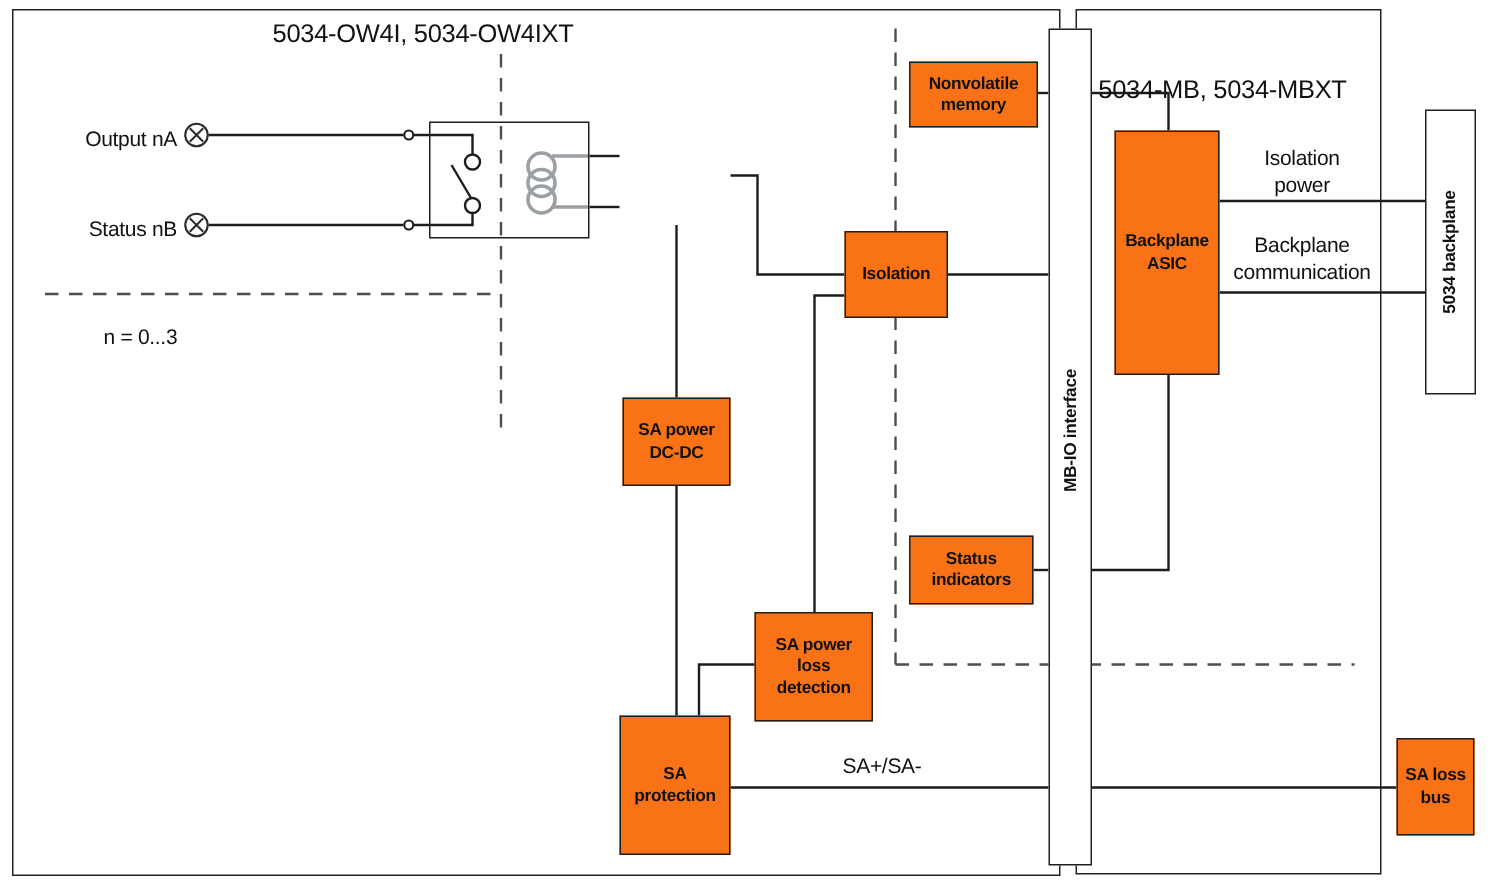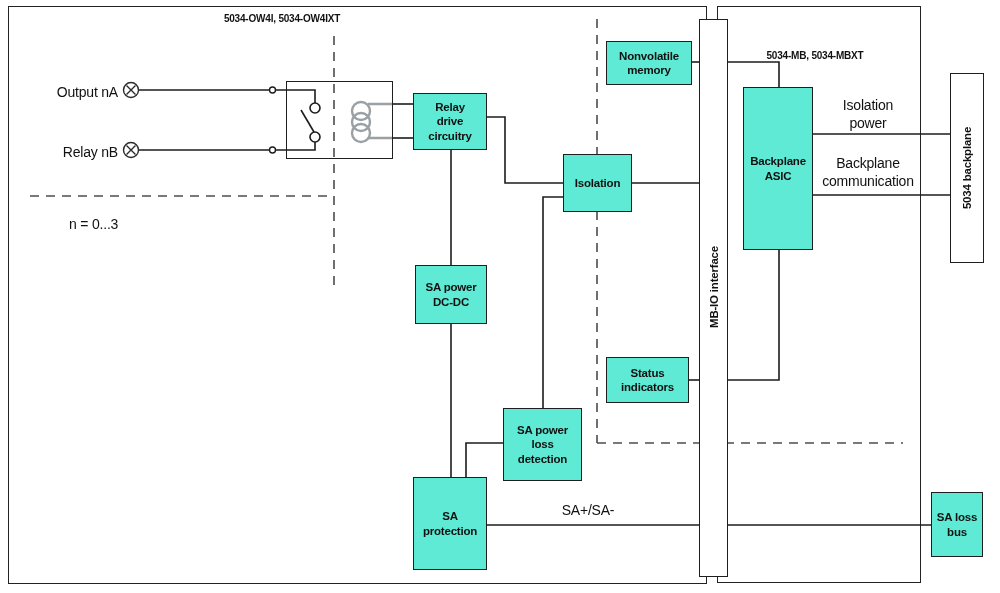--- a/index.html
+++ b/index.html
@@ -3,36 +3,36 @@
 <meta charset="utf-8">
 <style>
   html,body{margin:0;padding:0;background:#ffffff;}
   #canvas{
     position:relative;width:1000px;height:593px;background:#ffffff;overflow:hidden;
     font-family:"Liberation Sans",sans-serif;color:#111;
   }
   .abs{position:absolute;box-sizing:border-box;}
   .module-box{border:1.6px solid #232323;background:transparent;z-index:0;}
   .blk{
-    border:1.5px solid #1f1f1f;background:#5eead4;z-index:2;
+    border:1.5px solid #1f1f1f;background:#f97316;z-index:2;
     display:flex;align-items:center;justify-content:center;text-align:center;
     font-size:11.5px;font-weight:bold;letter-spacing:-0.2px;line-height:1.25;
   }
   .blk.transparent{background:transparent;}
   .vbar{
     border:1.5px solid #1f1f1f;background:#ffffff;z-index:2;
   }
   .vtext{
     position:absolute;left:50%;top:50%;
     transform:translate(-50%,-50%) rotate(-90deg);
     white-space:nowrap;font-size:11.5px;font-weight:bold;letter-spacing:-0.2px;
   }
   .title{
     position:absolute;transform:translateX(-50%);white-space:nowrap;z-index:4;
-    font-size:10px;font-weight:bold;letter-spacing:-0.2px;
+    font-size:17px;font-weight:normal;letter-spacing:-0.2px;
   }
   .lbl{
     position:absolute;z-index:4;font-size:14px;font-weight:normal;
     letter-spacing:-0.2px;line-height:1.3;white-space:nowrap;
   }
   .lbl.center{transform:translateX(-50%);text-align:center;}
   .lbl.right{text-align:right;}
   svg.layer{position:absolute;left:0;top:0;z-index:1;}
   .inner-pad{padding:2px 8px;}
 </style>
@@ -109,23 +109,20 @@
     <g stroke="#4d4d4d" stroke-width="1.6" fill="none" stroke-dasharray="9 7">
       <path d="M334 36 V290"></path>
       <path d="M30 196 H334"></path>
       <path d="M597 19 V443"></path>
       <path d="M597 443 H903"></path>
     </g>
   </svg>
 
   <div class="abs blk transparent" style="left:286px;top:81px;width:107px;height:78px;"></div>
 
-  <div class="abs blk" style="left:413px;top:93px;width:74px;height:57px;">
-    <span class="inner-pad">Relay drive circuitry</span>
-  </div>
 
   <div class="abs blk" style="left:563px;top:154px;width:69px;height:58px;">
     <span>Isolation</span>
   </div>
 
   <div class="abs blk" style="left:415px;top:265px;width:72px;height:59px;">
     <span style="width:58px;">SA power DC-DC</span>
   </div>
 
   <div class="abs blk" style="left:503px;top:408px;width:79px;height:73px;">
@@ -157,19 +154,19 @@
   </div>
 
   <div class="abs vbar" style="left:950px;top:73px;width:34px;height:190px;">
     <span class="vtext">5034 backplane</span>
   </div>
 
   <div class="title" style="left:282px;top:13px;">5034-OW4I, 5034-OW4IXT</div>
   <div class="title" style="left:815px;top:13px;margin-top:37px;">5034-MB, 5034-MBXT</div>
 
   <div class="lbl right" style="left:40px;top:83px;width:78px;">Output nA</div>
-  <div class="lbl right" style="left:40px;top:143px;width:78px;">Relay nB</div>
+  <div class="lbl right" style="left:40px;top:143px;width:78px;">Status nB</div>
   <div class="lbl" style="left:69px;top:215px;">n = 0...3</div>
   <div class="lbl center" style="left:588px;top:501px;">SA+/SA-</div>
   <div class="lbl center" style="left:868px;top:96px;width:70px;white-space:normal;">Isolation power</div>
   <div class="lbl center" style="left:868px;top:154px;width:92px;white-space:normal;">Backplane communication</div>
 
 </div>
 
 </body></html>

